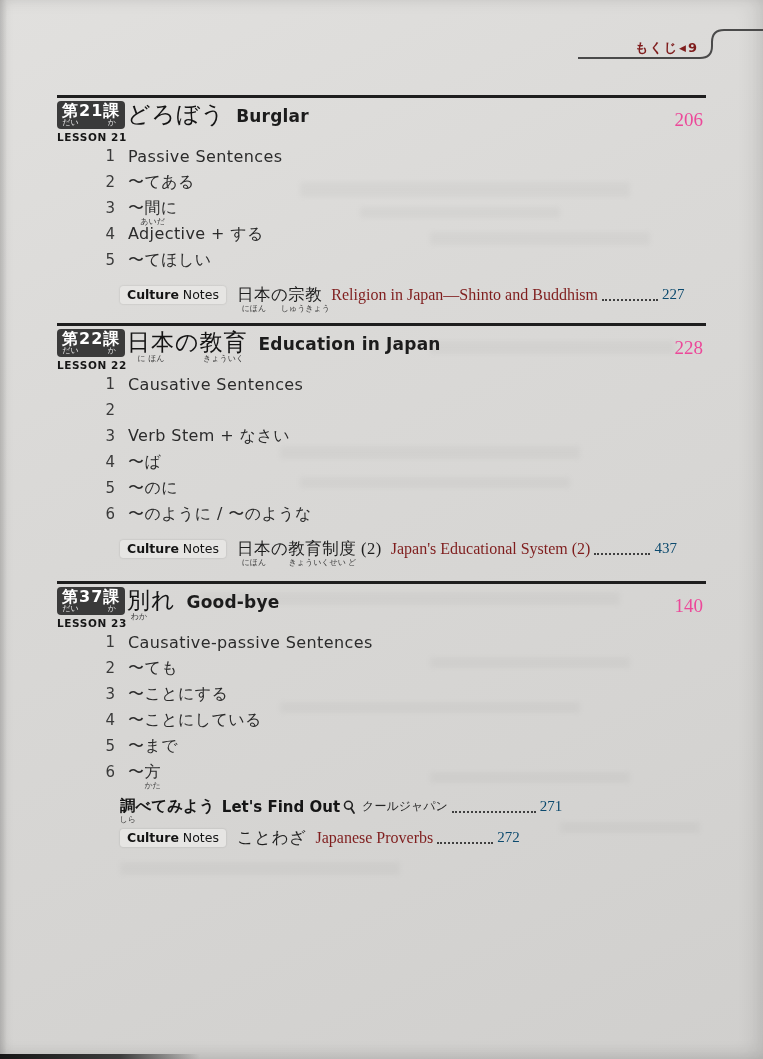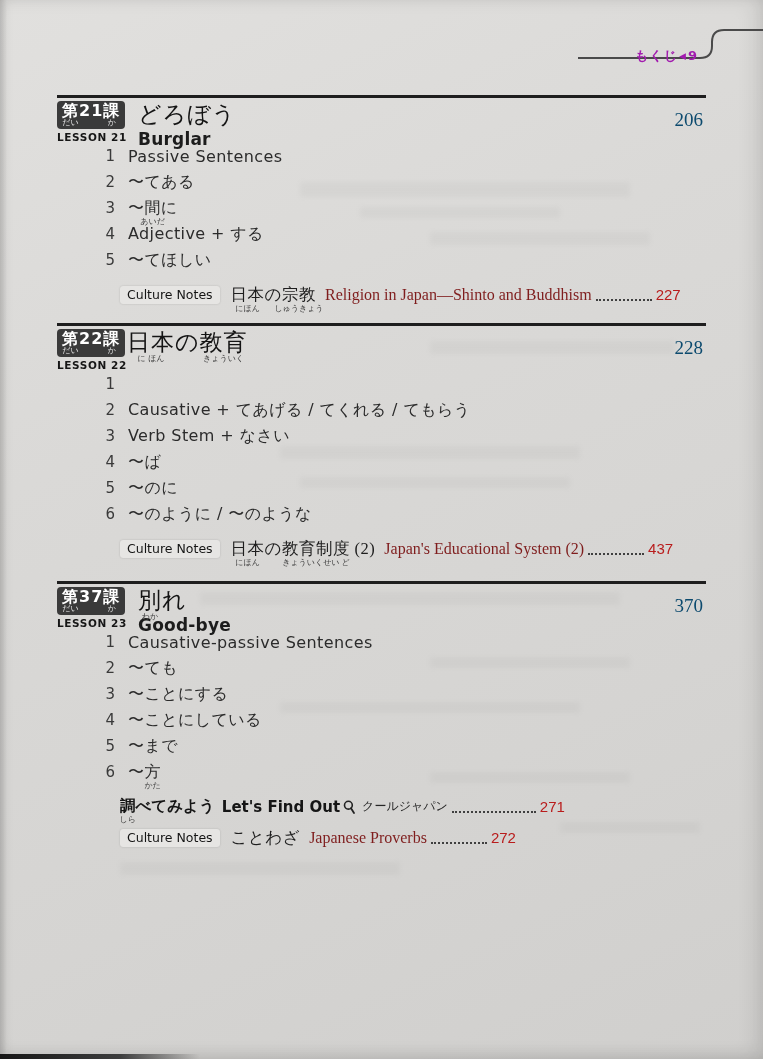--- a/index.html
+++ b/index.html
@@ -16,58 +16,58 @@
   .left-edge { position:absolute; left:0; top:0; width:7px; height:100%;
     background:linear-gradient(90deg,rgba(0,0,0,0.10),rgba(0,0,0,0)); }
   .bottom-edge { position:absolute; left:0; bottom:0; width:200px; height:5px;
     background:linear-gradient(90deg,#161616 0%,#3d3d3d 60%,rgba(80,80,80,0)); }
 
   
   .ghost { position:absolute; background:#8b8b89; opacity:0.08; filter:blur(2.5px); border-radius:2px; }
 
   
   .tab-svg { position:absolute; right:0; top:0; }
-  .tab-label { position:absolute; top:47px; right:66px; font-size:13px; font-weight:bold; color:#a21caf;
+  .tab-label { position:absolute; top:39px; right:66px; font-size:13px; font-weight:bold; color:#7f1d1d;
     letter-spacing:1px; white-space:nowrap; }
   .tab-arrow { font-size:9px; vertical-align:1px; margin:0 1px; }
   .tab-page { font-weight:bold; letter-spacing:0; }
 
   
   .lesson { position:absolute; left:57px; width:650px; }
   .rule { position:absolute; left:0; top:0; width:649px; height:3px; background:#1e1e1e; }
   .lesson-head { position:absolute; top:6px; left:0; right:0; display:flex; align-items:flex-start; }
   .badge-col { width:66px; display:flex; flex-direction:column; align-items:flex-start; }
   .lesson-badge { background:#3a3a3a; color:#fff; border-radius:4px; padding:2px 5px 9px 5px;
     font-weight:bold; font-size:16px; line-height:1.05; letter-spacing:1px; white-space:nowrap; }
   .lesson-badge .rt { color:#e8e8e8; }
   .lesson-label { font-weight:bold; font-size:10.5px; color:#161616; letter-spacing:0.6px; margin-top:2px; white-space:nowrap; }
-  .title-wrap { margin-left:4px; display:flex; align-items:baseline; margin-top:0;flex-direction:column; }
+  .title-wrap { margin-left:4px; display:flex; align-items:baseline; margin-top:0; }
   .title-jp { font-size:23px; color:#141414; letter-spacing:1px; line-height:1.2; }
   .title-en { font-size:17px; font-weight:bold; color:#1c1c1c; margin-left:11px; letter-spacing:0.2px; }
   .page-num { margin-left:auto; margin-top:8px; padding-right:4px;
-    font-family:"Liberation Serif","DejaVu Serif",serif; font-size:19px; color:#0c4a6e; }
+    font-family:"Liberation Serif","DejaVu Serif",serif; font-size:19px; color:#ec4899; }
 
   .items { position:absolute; left:43px; right:0; }
   .item { height:26px; display:flex; align-items:center; font-size:16px; color:#2b2b2b; }
   .item-num { width:15px; text-align:right; margin-right:13px; font-size:15px; color:#3a3a3a; }
   .item-text { letter-spacing:0.4px; }
 
   .extras { position:absolute; left:63px; right:0; }
   .extra { min-height:31px; display:flex; align-items:center; }
   .cn-badge { background:#e6e5e3; border-radius:3px; padding:1.5px 7px; font-size:12.5px; color:#141414;
     box-shadow:0 0 2px rgba(0,0,0,0.18); white-space:nowrap; }
-  .cn-bold { font-weight:normal; }
+  .cn-bold { font-weight:bold; }
   .serif-jp { font-family:"Liberation Serif","DejaVu Serif",serif; font-size:16.5px; color:#1e1e1e; margin-left:11px; letter-spacing:0.5px; }
   .serif-en { font-family:"Liberation Serif","DejaVu Serif",serif; font-size:16px; color:#7f1d1d; margin-left:9px; }
   .findout-jp { font-weight:bold; font-size:15.5px; color:#151515; }
   .findout-en { font-weight:bold; font-size:15px; margin-left:7px; color:#151515; }
   .findout-topic { font-family:"Liberation Serif","DejaVu Serif",serif; font-size:12px; margin-left:6px; }
   .leader { display:inline-block; width:56px; border-bottom:2px dotted #3f3f3f; height:1px; margin:0 4px; transform:translateY(5px); }
   .leader.long { width:84px; }
-  .extra-page { font-family:Liberation Sans, sans-serif; font-size:15px; color:#b91c1c; }
+  .extra-page { font-family:Liberation Serif, serif; font-size:15px; color:#0c4a6e; }
   .mag-icon { margin-left:3px; transform:translateY(1px); }
 
   
   .rw { position:relative; display:inline-block; }
   .rt { position:absolute; top:96%; left:50%; transform:translateX(-50%);
     font-size:8px; font-weight:normal; letter-spacing:0; color:#3c3c3c; white-space:nowrap; line-height:1; }
 </style>
 </head>
 <body>
 
@@ -143,30 +143,31 @@
     </section>
     <section class="lesson" style="top: 323px;">
       <div class="rule"></div>
       <div class="lesson-head">
         <div class="badge-col">
           <div class="lesson-badge"><span><span class="rw">第<span class="rt">だい</span></span><span>22</span><span class="rw">課<span class="rt">か</span></span></span></div>
           <div class="lesson-label">LESSON 22</div>
         </div>
         <div class="title-wrap">
           <span class="title-jp"><span><span class="rw">日本<span class="rt">に ほん</span></span><span>の</span><span class="rw">教育<span class="rt">きょういく</span></span></span></span>
+          <span class="title-en">Education in Japan</span>
         </div>
         <div class="page-num">228</div>
       </div>
       <div class="items" style="top: 48px;">
         <div class="item">
           <span class="item-num">1</span>
+          <span class="item-text"><span><span>Causative Sentences</span></span></span>
         </div>
         <div class="item">
           <span class="item-num">2</span>
-          <span class="item-text"><span><span>Causative + てあげる / てくれる / てもらう</span></span></span>
         </div>
         <div class="item">
           <span class="item-num">3</span>
           <span class="item-text"><span><span>Verb Stem + なさい</span></span></span>
         </div>
         <div class="item">
           <span class="item-num">4</span>
           <span class="item-text"><span><span>〜ば</span></span></span>
         </div>
         <div class="item">
@@ -192,21 +193,21 @@
       <div class="rule"></div>
       <div class="lesson-head">
         <div class="badge-col">
           <div class="lesson-badge"><span><span class="rw">第<span class="rt">だい</span></span><span>37</span><span class="rw">課<span class="rt">か</span></span></span></div>
           <div class="lesson-label">LESSON 23</div>
         </div>
         <div class="title-wrap">
           <span class="title-jp"><span><span class="rw">別<span class="rt">わか</span></span><span>れ</span></span></span>
           <span class="title-en">Good-bye</span>
         </div>
-        <div class="page-num">370</div>
+        <div class="page-num">140</div>
       </div>
       <div class="items" style="top: 48px;">
         <div class="item">
           <span class="item-num">1</span>
           <span class="item-text"><span><span>Causative-passive Sentences</span></span></span>
         </div>
         <div class="item">
           <span class="item-num">2</span>
           <span class="item-text"><span><span>〜ても</span></span></span>
         </div>

